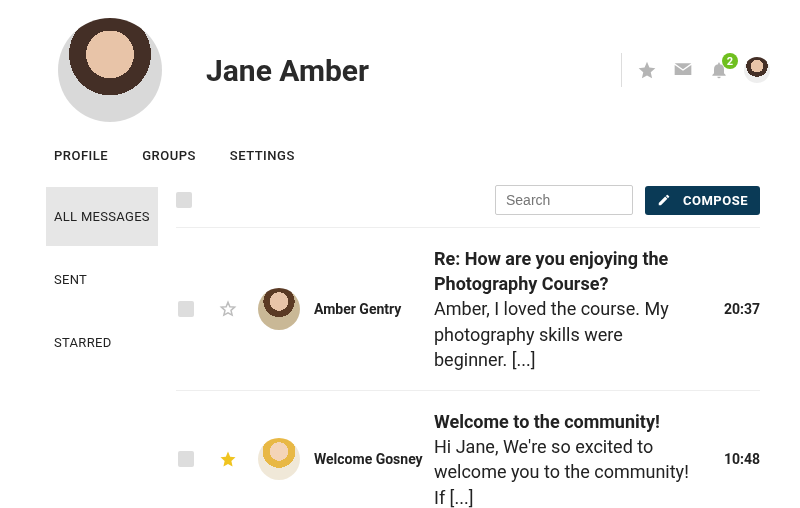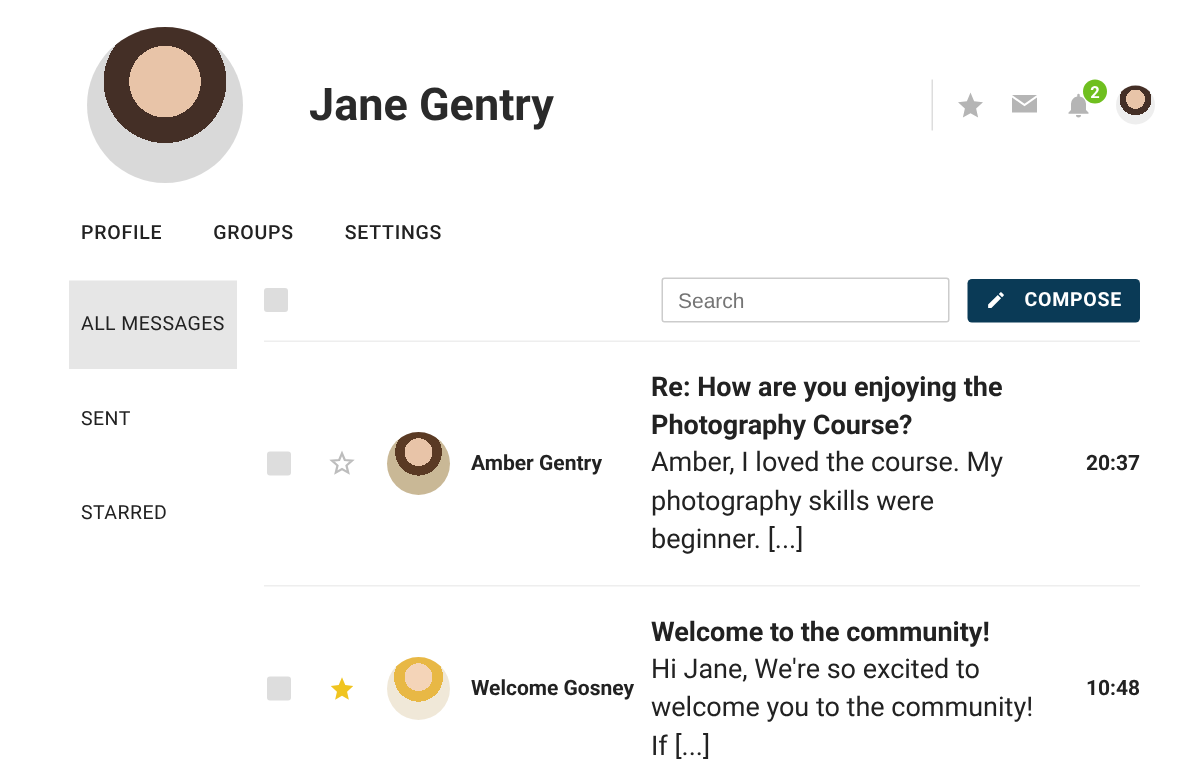--- a/index.html
+++ b/index.html
@@ -116,21 +116,21 @@
     cursor: pointer;
     flex-shrink: 0;
   }
   .search {
     margin-left: auto;
     display: flex;
     align-items: center;
     border: 1px solid #ccc;
     border-radius: 2px;
     padding: 4px 6px 4px 10px;
-    width: 192px;
+    width: 138px;
     height: 30px;
   }
   .search input {
     border: none;
     outline: none;
     flex: 1;
     font-size: 14px;
     color: #555;
     background: transparent;
   }
@@ -188,21 +188,21 @@
     width: 48px;
     text-align: right;
   }
   svg { display: block; }
 </style>
 </head>
 <body>
 
 <div class="header">
   <div class="avatar-lg"></div>
-  <h1 class="profile-name">Jane Gentry</h1>
+  <h1 class="profile-name">Jane Amber</h1>
   <div class="header-actions">
     <div class="icon-btn">
       <svg width="20" height="20" viewBox="0 0 24 24" fill="#b5b5b5">
           <path d="M12 2l2.9 6.9L22 9.8l-5.5 5 1.6 7.2L12 18.5 5.9 22l1.6-7.2L2 9.8l7.1-.9L12 2z"></path>
         </svg>
     </div>
     <div class="icon-btn">
       <svg width="20" height="20" viewBox="0 0 24 24" fill="#b5b5b5">
           <path d="M2 6l10 7 10-7v12H2V6zm0-2h20l-10 7L2 4z"></path>
         </svg>

